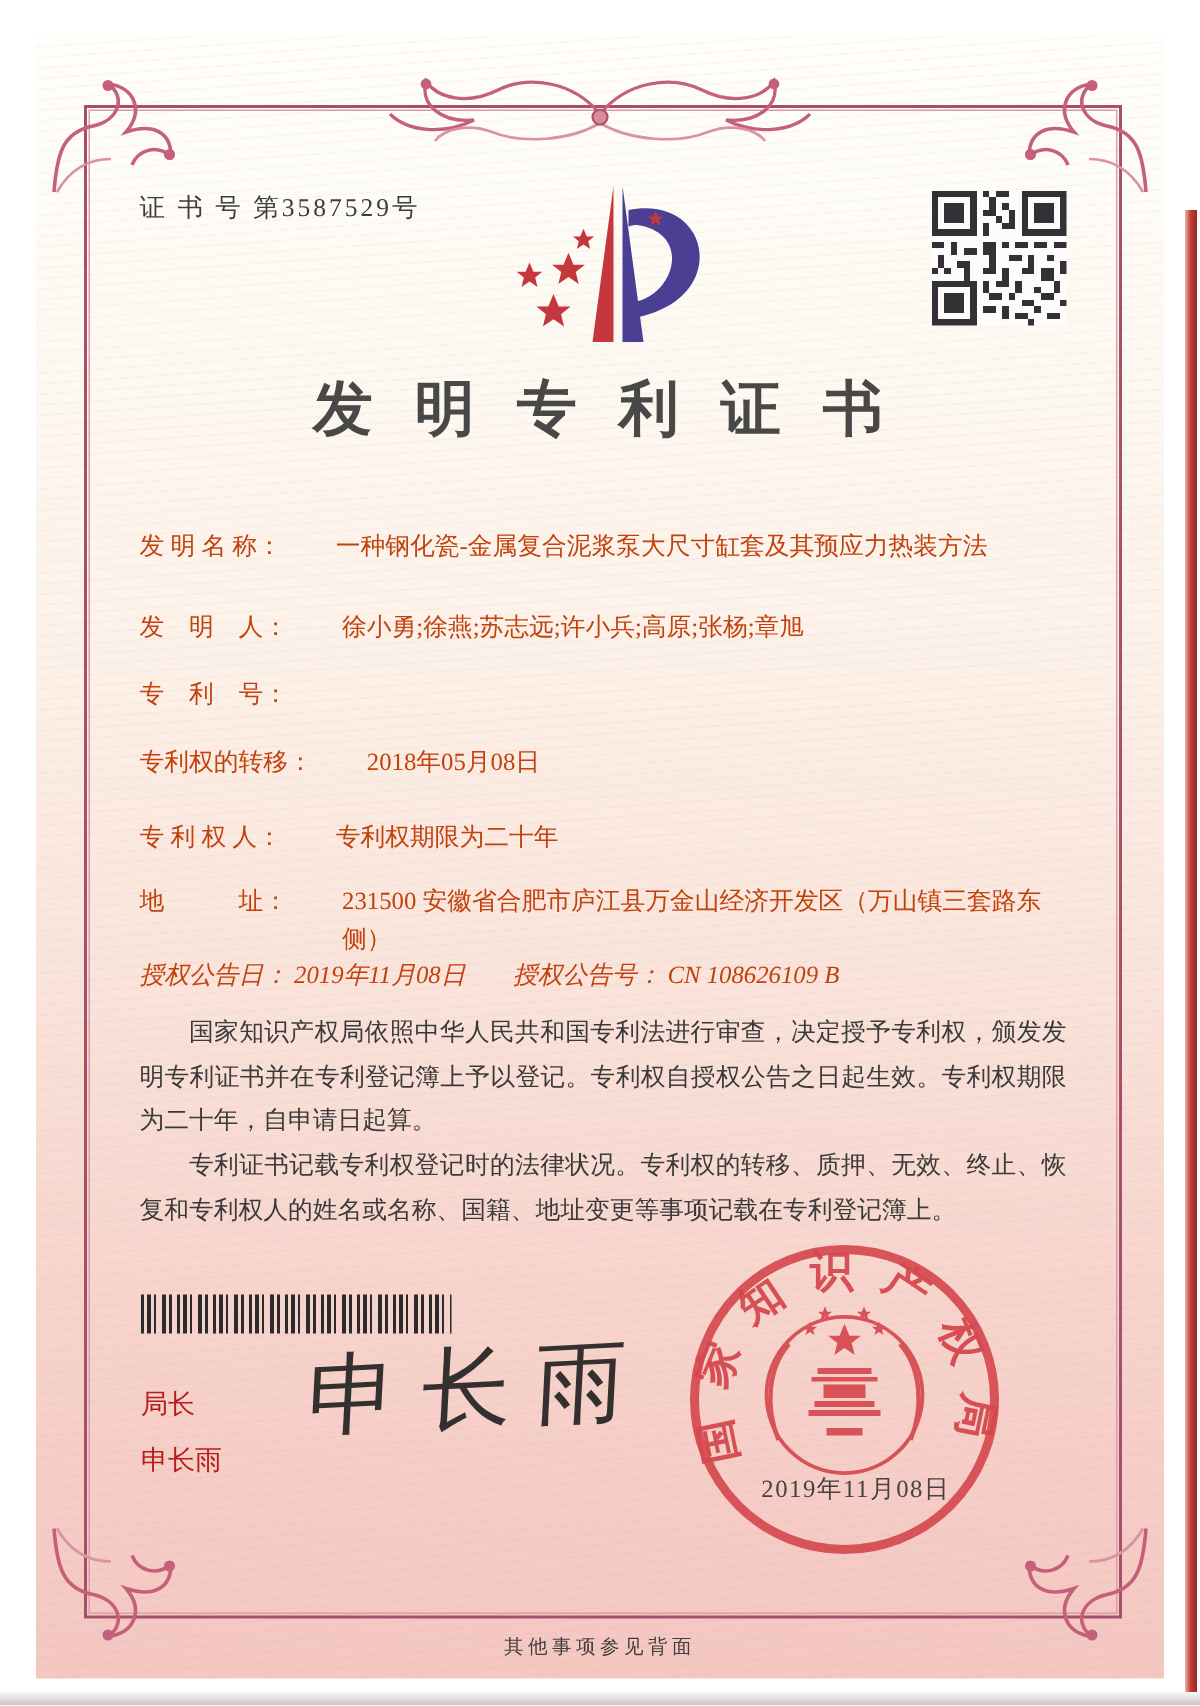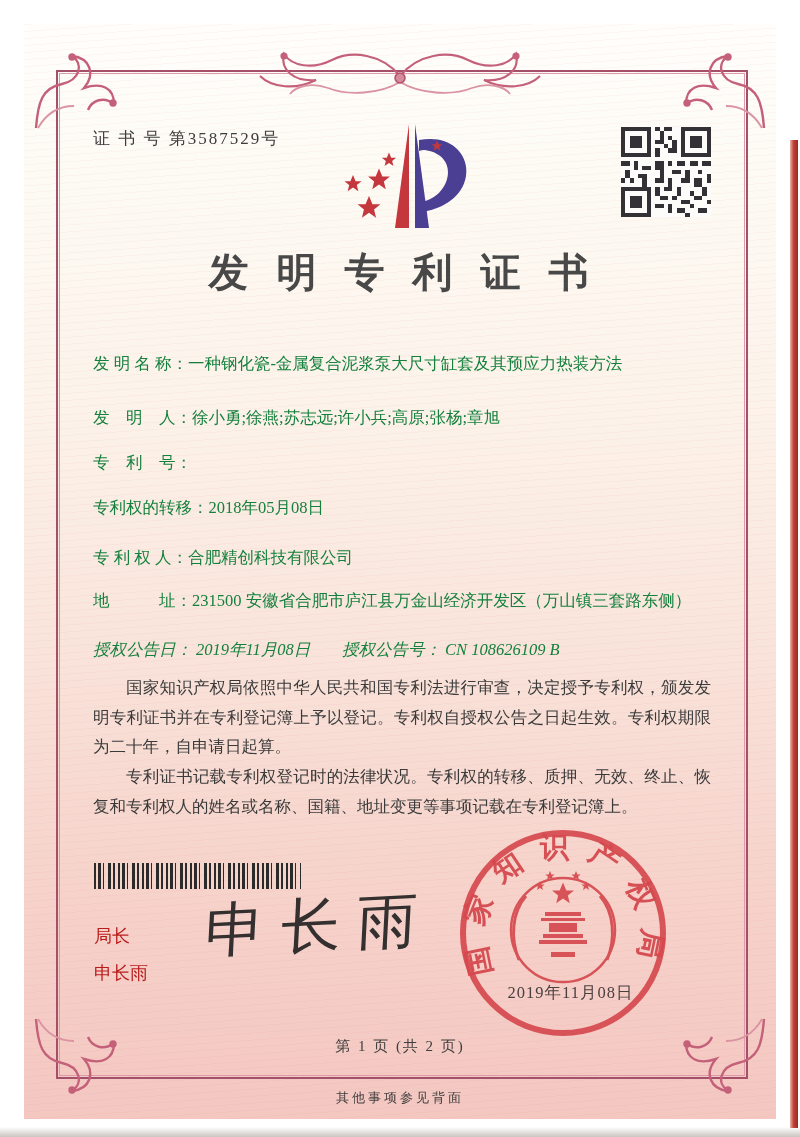--- a/index.html
+++ b/index.html
@@ -33,21 +33,21 @@
   .corner-bl{left:30px;bottom:34px;transform:scaleY(-1);}
   .corner-br{right:30px;bottom:34px;transform:scale(-1,-1);}
 
   .cert-no{position:absolute;left:93px;top:127px;font-size:17px;letter-spacing:2px;color:#3d3d3d;}
   .logo{position:absolute;left:333px;top:116px;}
   .qr{position:absolute;left:621px;top:127px;}
   .title{
     position:absolute;left:0;top:245px;width:100%;margin:0;text-align:center;
     font-size:40px;font-weight:700;color:#484848;letter-spacing:28px;padding-left:25px;box-sizing:border-box;
   }
-  .field-row{position:absolute;left:93px;width:622px;display:flex;font-size:16.5px;color:#15803d;line-height:1.5;}
+  .field-row{position:absolute;left:93px;width:622px;display:flex;font-size:16.5px;color:#c2410c;line-height:1.5;gap:36px;}
   .field-row .lbl{flex:0 0 92px;white-space:nowrap;}
   .field-row .val{flex:1;}
   .row-1{top:352px}.row-2{top:406px}.row-3{top:451px}.row-4{top:496px}
   .row-5{top:546px}.row-6{top:589px}.row-7{top:638px}
   .row-6 .val{max-width:506px;}
   .row-7{display:block;position:absolute;font-style:italic;}
   .pair{display:flex;}
   .pair-2{position:absolute;left:249px;top:0;text-align:right;}
   .pair .lbl{flex:0 0 auto;margin-right:4px;white-space:nowrap;}
 
@@ -226,21 +226,21 @@
   </div>
   <div class="field-row row-3">
     <span class="lbl">专　利　号：</span>
   </div>
   <div class="field-row row-4">
     <span class="lbl">专利权的转移：</span>
     <span class="val">2018年05月08日</span>
   </div>
   <div class="field-row row-5">
     <span class="lbl">专 利 权 人：</span>
-    <span class="val">合肥精创科技有限公司</span>
+    <span class="val">专利权期限为二十年</span>
   </div>
   <div class="field-row row-6">
     <span class="lbl">地　　　址：</span>
     <span class="val">231500 安徽省合肥市庐江县万金山经济开发区（万山镇三套路东侧）</span>
   </div>
   <div class="field-row row-7">
     <span class="pair">
       <span class="lbl">授权公告日：</span>
       <span class="val">2019年11月08日</span>
     </span>
@@ -285,19 +285,18 @@
       <rect x="87" y="108" width="40" height="4"></rect>
       <rect x="83" y="114" width="48" height="4"></rect>
       <rect x="95" y="126" width="24" height="5"></rect>
       <path d="M63,134 C54,112 56,86 70,70" fill="none" stroke="#d5494e" stroke-width="3"></path>
       <path d="M151,134 C160,112 158,86 144,70" fill="none" stroke="#d5494e" stroke-width="3"></path>
     </g>
   </svg>
 
   <div class="seal-date">2019年11月08日</div>
 
-  <div class="page-info">第 1 页 (共 2 页)</div>
   <div class="back-note">其他事项参见背面</div>
 
   <div class="edge-right"></div>
   <div class="edge-bottom"></div>
 
 </div>
 
 </body></html>

